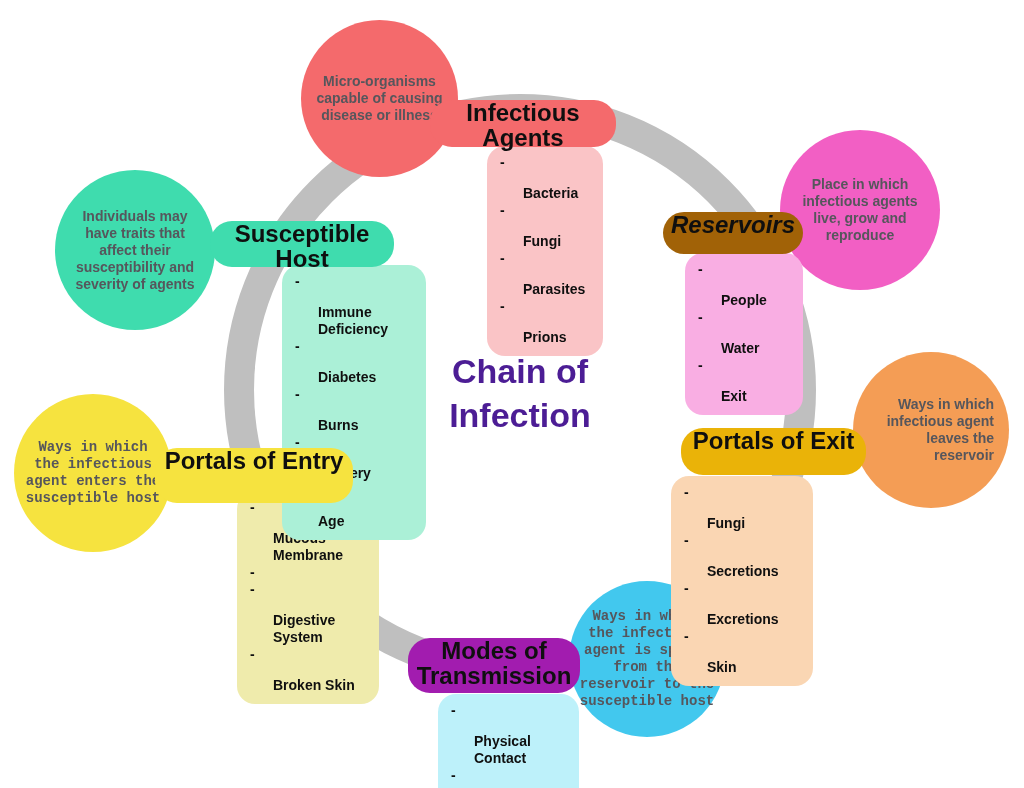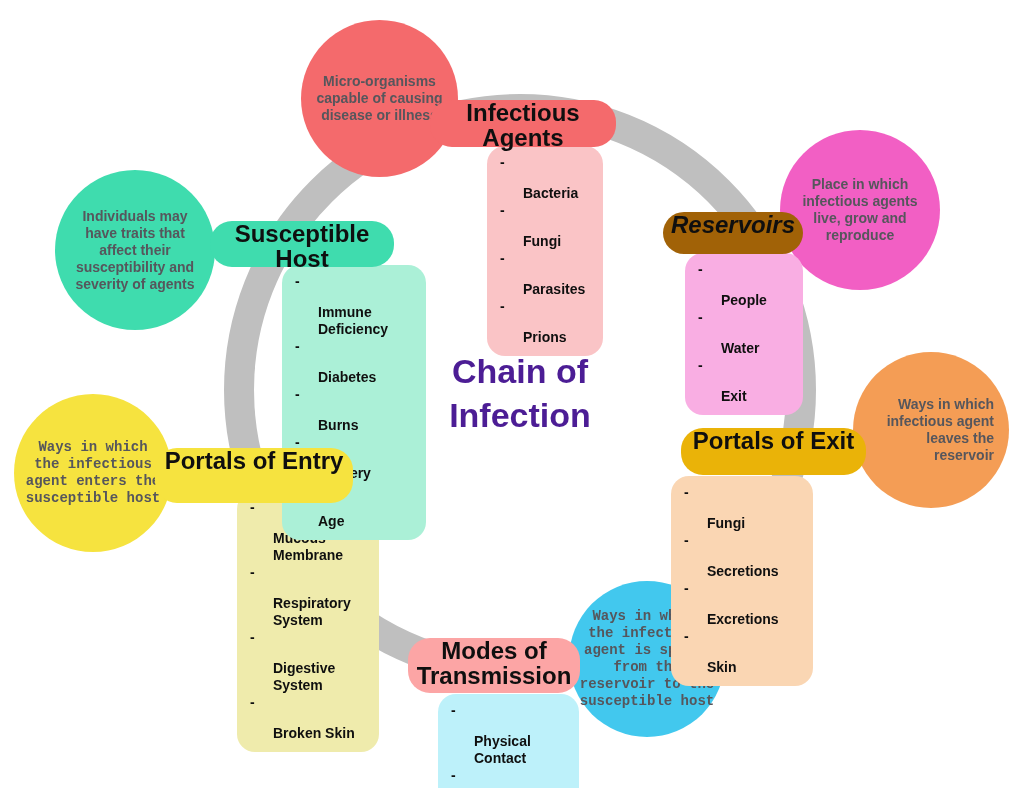--- a/index.html
+++ b/index.html
@@ -159,35 +159,34 @@
       </div>
     <div class="li">
         <span class="dash">-</span>
         <span class="li-text">Parasites</span>
       </div>
     <div class="li">
         <span class="dash">-</span>
         <span class="li-text">Airborne</span>
       </div>
   </div>
-  <div class="label l-modes" style="background-color: #fca5a5;">
+  <div class="label l-modes" style="background-color: #a21caf;">
     <span>Modes of Transmission</span>
   </div>
 
   <div class="circle c-entry" style="background-color: rgb(246, 227, 63);">
     <div class="desc">Ways in which the infectious agent enters the susceptible host</div>
   </div>
   <div class="list t-entry" style="background-color: rgb(239, 235, 172);">
     <div class="li">
         <span class="dash">-</span>
         <span class="li-text">Mucous Membrane</span>
       </div>
     <div class="li">
         <span class="dash">-</span>
-        <span class="li-text">Respiratory System</span>
       </div>
     <div class="li">
         <span class="dash">-</span>
         <span class="li-text">Digestive System</span>
       </div>
     <div class="li">
         <span class="dash">-</span>
         <span class="li-text">Broken Skin</span>
       </div>
   </div>

